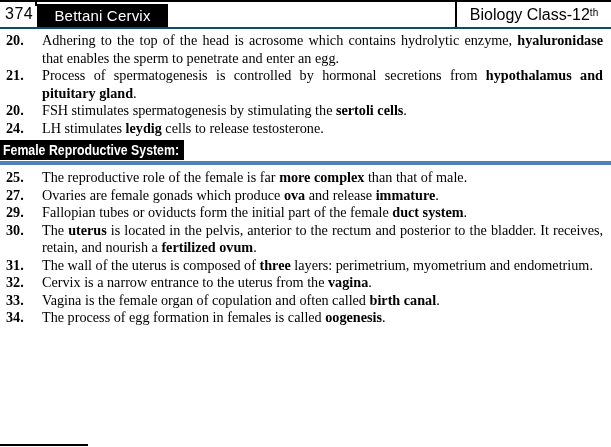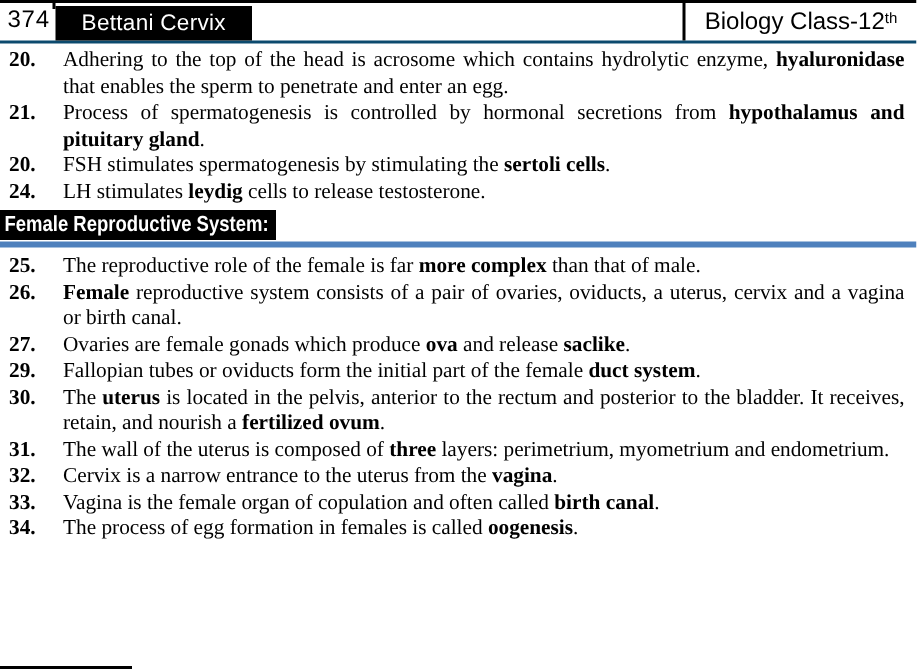--- a/index.html
+++ b/index.html
@@ -110,28 +110,24 @@
       </div>
       <div class="blue-line" style="background: rgb(79, 129, 189);"></div>
     </div>
 
     <ol class="qlist">
   <li class="qitem">
     <span class="qnum">25.</span>
     <span class="qtext"><span>The reproductive role of the female is far </span><b>more complex</b><span> than that of male.</span></span>
   </li>
 
-  <li class="qitem">
-    <span class="qnum">26.</span>
-    <span class="qtext"><b>Female</b><span> reproductive system consists of a pair of ovaries, oviducts, a uterus, cervix and a vagina or birth canal.</span></span>
-  </li>
 
   <li class="qitem">
     <span class="qnum">27.</span>
-    <span class="qtext"><span>Ovaries are female gonads which produce </span><b>ova</b><span> and release </span><b>saclike</b><span>.</span></span>
+    <span class="qtext"><span>Ovaries are female gonads which produce </span><b>ova</b><span> and release </span><b>immature</b><span>.</span></span>
   </li>
 
 
   <li class="qitem">
     <span class="qnum">29.</span>
     <span class="qtext"><span>Fallopian tubes or oviducts form the initial part of the female </span><b>duct system</b><span>.</span></span>
   </li>
 
   <li class="qitem">
     <span class="qnum">30.</span>

